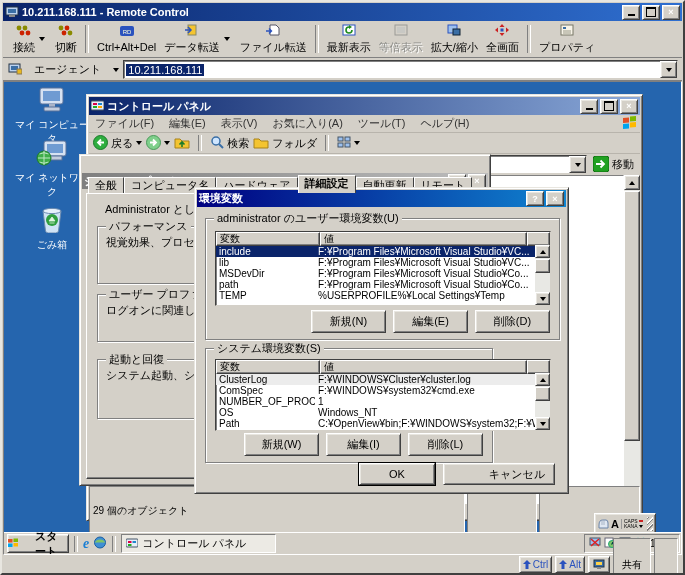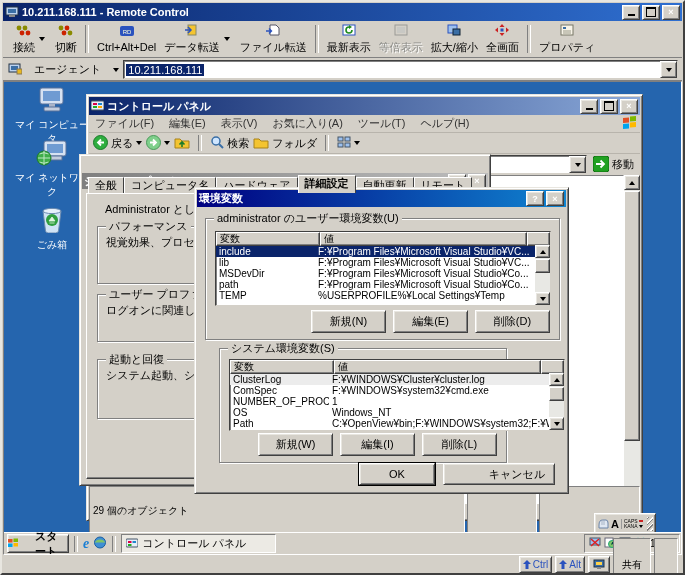--- a/index.html
+++ b/index.html
@@ -416,21 +416,21 @@
               </span>
           </div>
         </div>
         <div class="abs flex" style="right:9px;bottom:6px;gap:7px;">
           <span class="btn" style="width:73px;height:21px;">新規(N)</span>
           <span class="btn" style="width:73px;height:21px;">編集(E)</span>
           <span class="btn" style="width:73px;height:21px;">削除(D)</span>
         </div>
       </div>
 
-      <div class="abs group" style="left:24px;top:160px;width:288px;height:115px;">
+      <div class="abs group" style="left:10px;top:160px;width:288px;height:115px;">
         <span class="legend">システム環境変数(S)</span>
         <div class="abs field" style="left:9px;top:10px;width:336px;height:72px;background:#fff;">
           <div class="row">
             <span class="tblhead" style="width:96px;">変数</span>
             <span class="tblhead" style="flex:1;">値</span>
             <span class="tblhead" style="width:15px;"></span>
           </div>
           <div class="row" style="background:#ececec;">
             <span class="cell-n">ClusterLog</span>
             <span class="cell-v">F:¥WINDOWS¥Cluster¥cluster.log</span>

